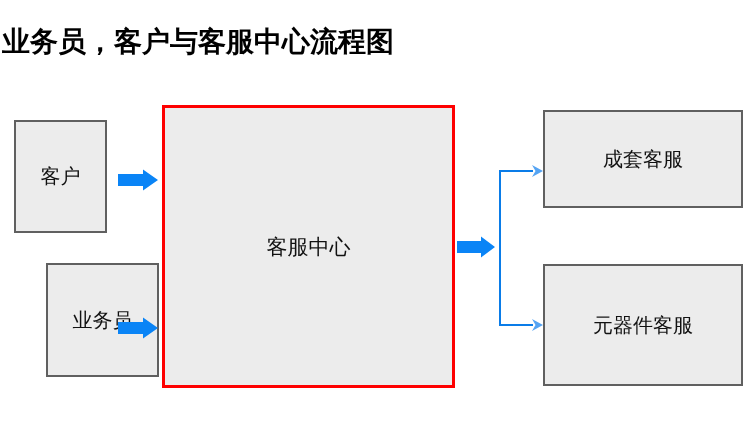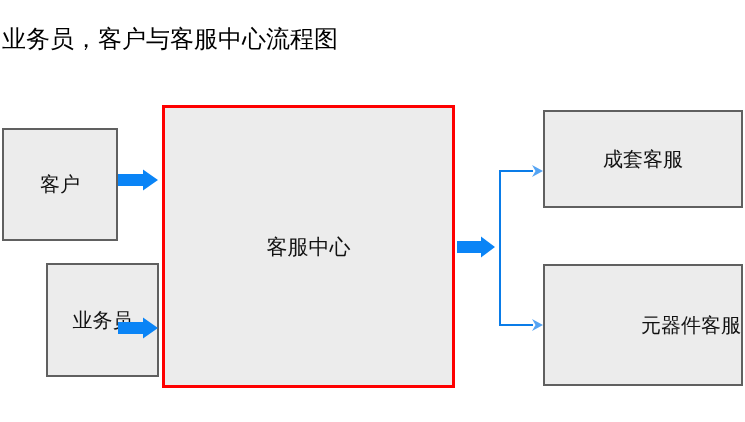--- a/index.html
+++ b/index.html
@@ -12,47 +12,47 @@
     width: 745px;
     height: 422px;
     background: var(--background, #ffffff);
     font-family: "Liberation Serif", "DejaVu Serif", serif;
     overflow: hidden;
   }
   .title {
     position: absolute;
     left: 2px;
     top: 26px;
-    font-size: 24px;
-    font-weight: normal;
+    font-size: 28px;
+    font-weight: bold;
     color: var(--title-text, #000000);
     white-space: nowrap;
     line-height: 1.15;
   }
   .node {
     position: absolute;
     box-sizing: border-box;
     background: var(--node-fill, #ececec);
     border: 2px solid var(--node-border, #606060);
     display: flex;
     align-items: center;
     justify-content: center;
   }
   .node .label {
     font-size: 20px;
     color: var(--node-text, #111111);
     white-space: nowrap;
   }
-  .n-customer    { left: 2px;   top: 120px; width: 116px; height: 113px; margin-top: 8px; }
+  .n-customer    { left: 14px;   top: 120px; width: 93px; height: 113px; }
   .n-salesperson { left: 2px;   top: 263px; width: 113px; height: 114px; margin-left: 44px; }
   .n-center      { left: 162px; top: 105px; width: 293px; height: 283px;
                    border: 3px solid var(--center-border, #fe0000); }
   .n-center .label { font-size: 21px; }
   .n-complete    { left: 543px; top: 110px; width: 200px; height: 98px; }
-  .n-component   { left: 543px; top: 264px; width: 200px; height: 122px; justify-content: flex-end; }
+  .n-component   { left: 543px; top: 264px; width: 200px; height: 122px; }
 
   .arrow { position: absolute; display: block; }
   .a-customer { left: 118px; top: 169px; }
   .a-sales    { left: 118px; top: 317px; }
   .a-center   { left: 457px; top: 236px; }
   .block-arrow polygon { fill: var(--arrow-blue, #0a84f6); }
 
   .connector { position: absolute; left: 498px; top: 160px; }
   .connector .wire {
     stroke: var(--connector-blue, #0a7ce8);

